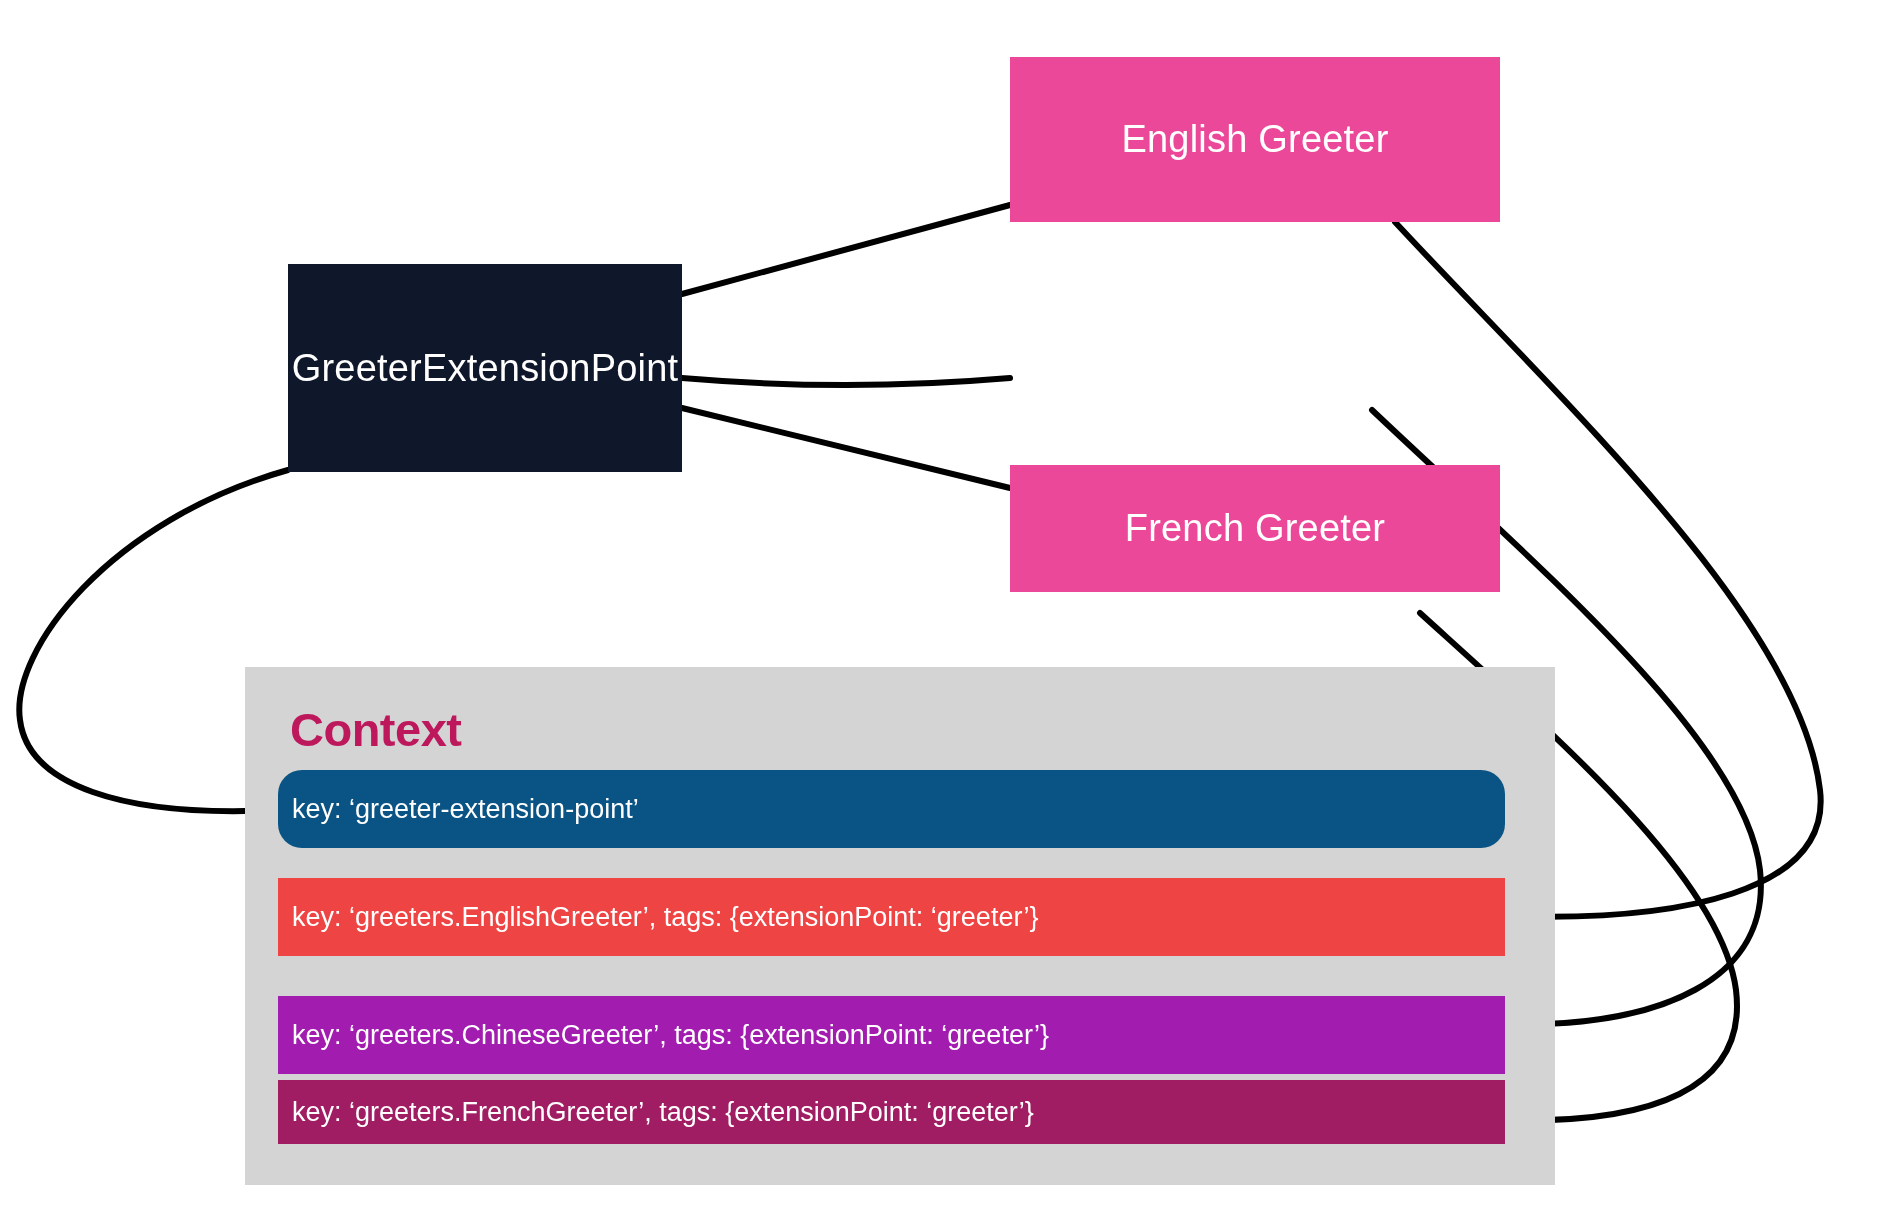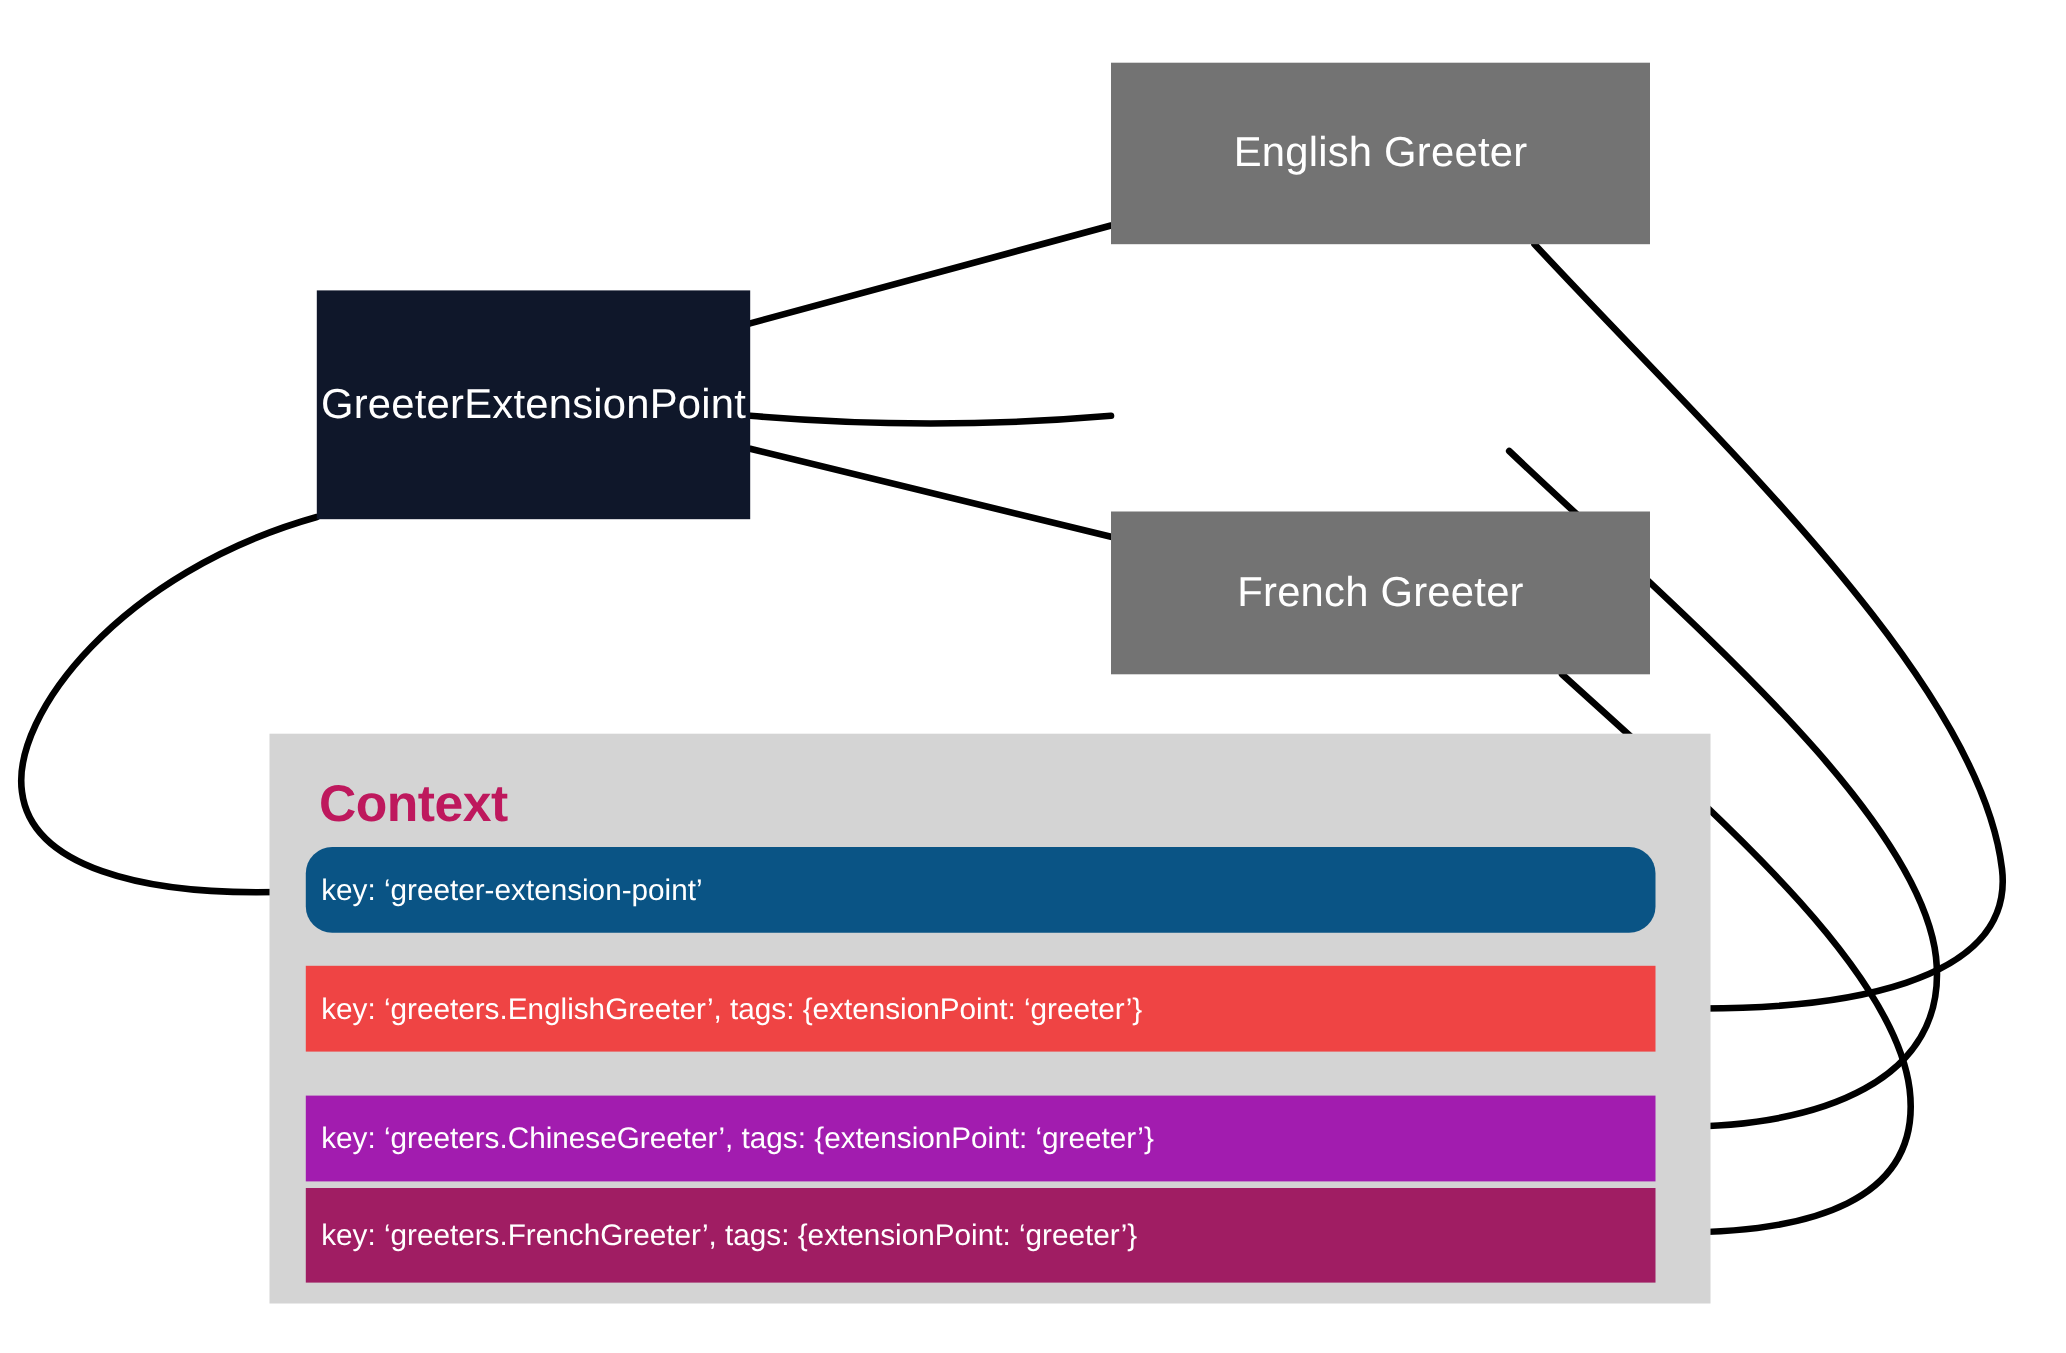--- a/index.html
+++ b/index.html
@@ -40,25 +40,25 @@
   .node-ext {
     left: 288px;
     top: 264px;
     width: 394px;
     height: 208px;
     background: #0f172a;
   }
   .node-greeter {
     left: 1010px;
     width: 490px;
-    background: #737373;
+    background: #ec4899;
   }
   .greeter-0 { top: 57px;  height: 165px; }
   .greeter-1 { top: 263px; height: 147px; }
-  .greeter-2 { top: 465px; height: 148px; }
+  .greeter-2 { top: 465px; height: 127px; }
 
   .panel {
     position: absolute;
     left: 245px;
     top: 667px;
     width: 1310px;
     height: 518px;
     background: #d4d4d4;
     box-sizing: border-box;
   }
@@ -79,21 +79,21 @@
     align-items: center;
     box-sizing: border-box;
     padding-left: 14px;
     color: #ffffff;
     font-size: 27px;
     font-weight: 400;
   }
   .entry-0 { top: 770px; height: 78px; background: #0a5485; border-radius: 24px; }
   .entry-1 { top: 878px; height: 78px; background: #ef4444; }
   .entry-2 { top: 986px; height: 78px; background: #a21caf; margin-top: 10px; }
-  .entry-3 { top: 1080px; height: 86px; background: #a01d63; }
+  .entry-3 { top: 1080px; height: 64px; background: #a01d63; }
 </style>
 </head>
 <body>
 
 <div id="stage">
 
   <svg id="wires" viewBox="0 0 1878 1230">
     <g fill="none" stroke="#000000" stroke-width="6" stroke-linecap="round">
       <path d="M 682 294 L 1010 205"></path>
       <path d="M 682 378 Q 846 392 1010 378"></path>

